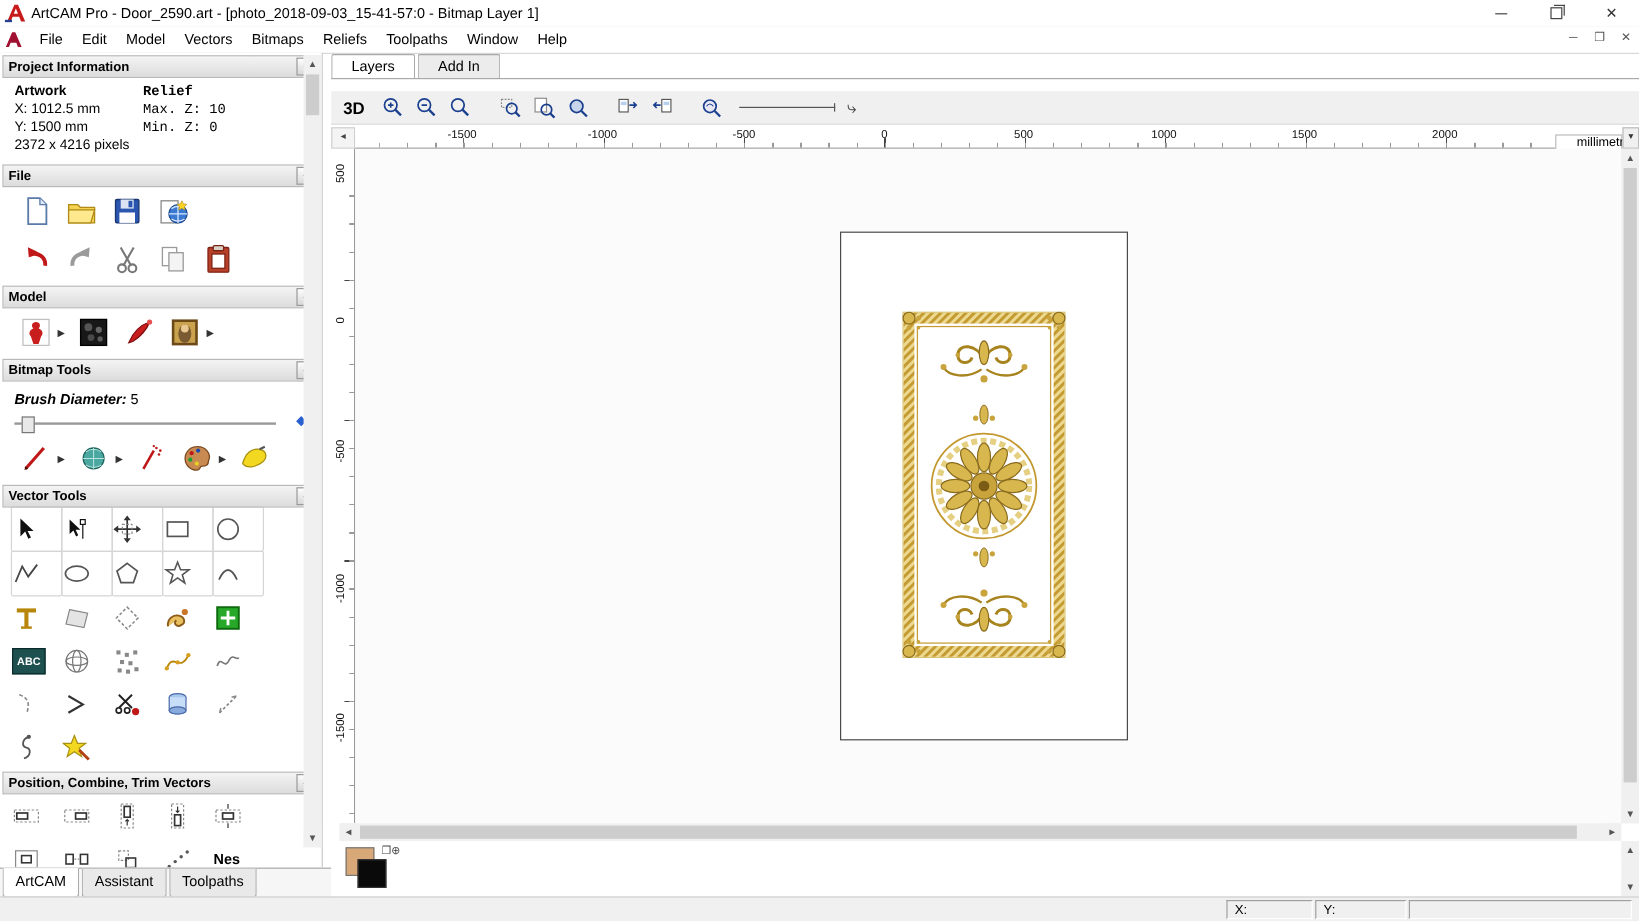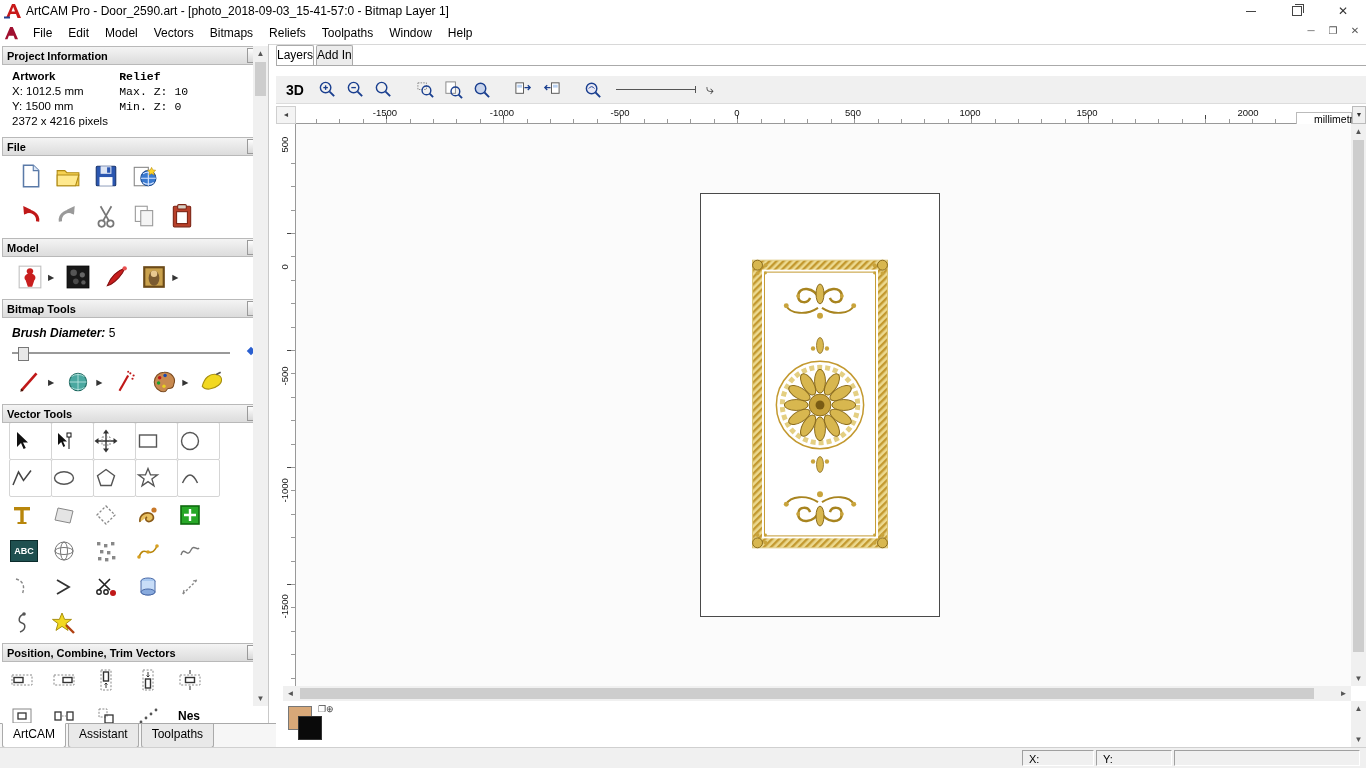--- a/index.html
+++ b/index.html
@@ -44,21 +44,21 @@
   
   .lscroll{position:absolute;right:0;top:2px;width:15px;height:660px;background:#f0f0f0;}
   .sarrow{position:absolute;left:0;width:15px;height:15px;background:#f0f0f0;color:#555;font-size:8px;line-height:15px;text-align:center;}
   .sthumb{position:absolute;left:2px;width:11px;background:#cdcdcd;}
   
   .ltabs{position:absolute;left:0;top:723px;width:276px;height:24px;background:#f6f6f6;border-top:1px solid #aaa;display:flex;}
   .ltab{padding:3px 10px;border:1px solid #aaa;border-top:none;background:#e9e9e9;font-size:12px;border-radius:0 0 3px 3px;margin-left:2px;}
   .ltab.active{background:#fff;font-weight:normal;border-top:1px solid #fff;margin-top:-1px;}
   
   .ctabs{position:absolute;left:276px;top:45px;height:20px;display:flex;}
-  .ctab{padding:2px 0;border:1px solid #aaa;border-bottom:none;background:#ececec;font-size:12px;border-radius:2px 2px 0 0;margin-right:2px;}
+  .ctab{padding:2px 16px;border:1px solid #aaa;border-bottom:none;background:#ececec;font-size:12px;border-radius:2px 2px 0 0;margin-right:2px;}
   .ctab.active{background:#fff;position:relative;z-index:2;}
   .ctabline{position:absolute;left:276px;top:65px;width:1090px;height:1px;background:#aaa;}
   .toolbar{position:absolute;left:276px;top:76px;width:1300px;height:28px;background:#f0f0f0;border-bottom:1px solid #dcdcdc;display:flex;align-items:center;gap:4px;padding-left:10px;box-sizing:border-box;}
   .tb3d{font-weight:bold;font-size:14px;margin-right:8px;}
   .tbi{width:24px;height:22px;display:flex;align-items:center;justify-content:center;}
   .tbi svg{width:19px;height:19px;}
   .tbsep{width:10px;}
   .tbline{width:80px;height:1px;background:#555;margin:0 6px;position:relative;}
   .tbline:after{content:"";position:absolute;right:0;top:-3px;width:1px;height:7px;background:#555;}
   .tbhook{font-size:14px;color:#444;}
@@ -655,21 +655,21 @@
 
   <div class="rcorner">◄</div>
   <div class="rulerh">
     <span class="rl" style="left:89px">-1500</span>
     <span class="rl" style="left:206px">-1000</span>
     <span class="rl" style="left:324px">-500</span>
     <span class="rl" style="left:441px">0</span>
     <span class="rl" style="left:557px">500</span>
     <span class="rl" style="left:674px">1000</span>
     <span class="rl" style="left:791px">1500</span>
-    <span class="rl" style="left:952px">2000</span>
+    <span class="rl" style="left:908px">2000</span>
   </div>
   <div class="units">
       <span>millimetres</span>
     </div>
   <div class="unitsdd">▼</div>
   <div class="rulerv">
     <span class="rvl" style="top:16px">500</span>
     <span class="rvl" style="top:133px">0</span>
     <span class="rvl" style="top:249px">-500</span>
     <span class="rvl" style="top:366px">-1000</span>

